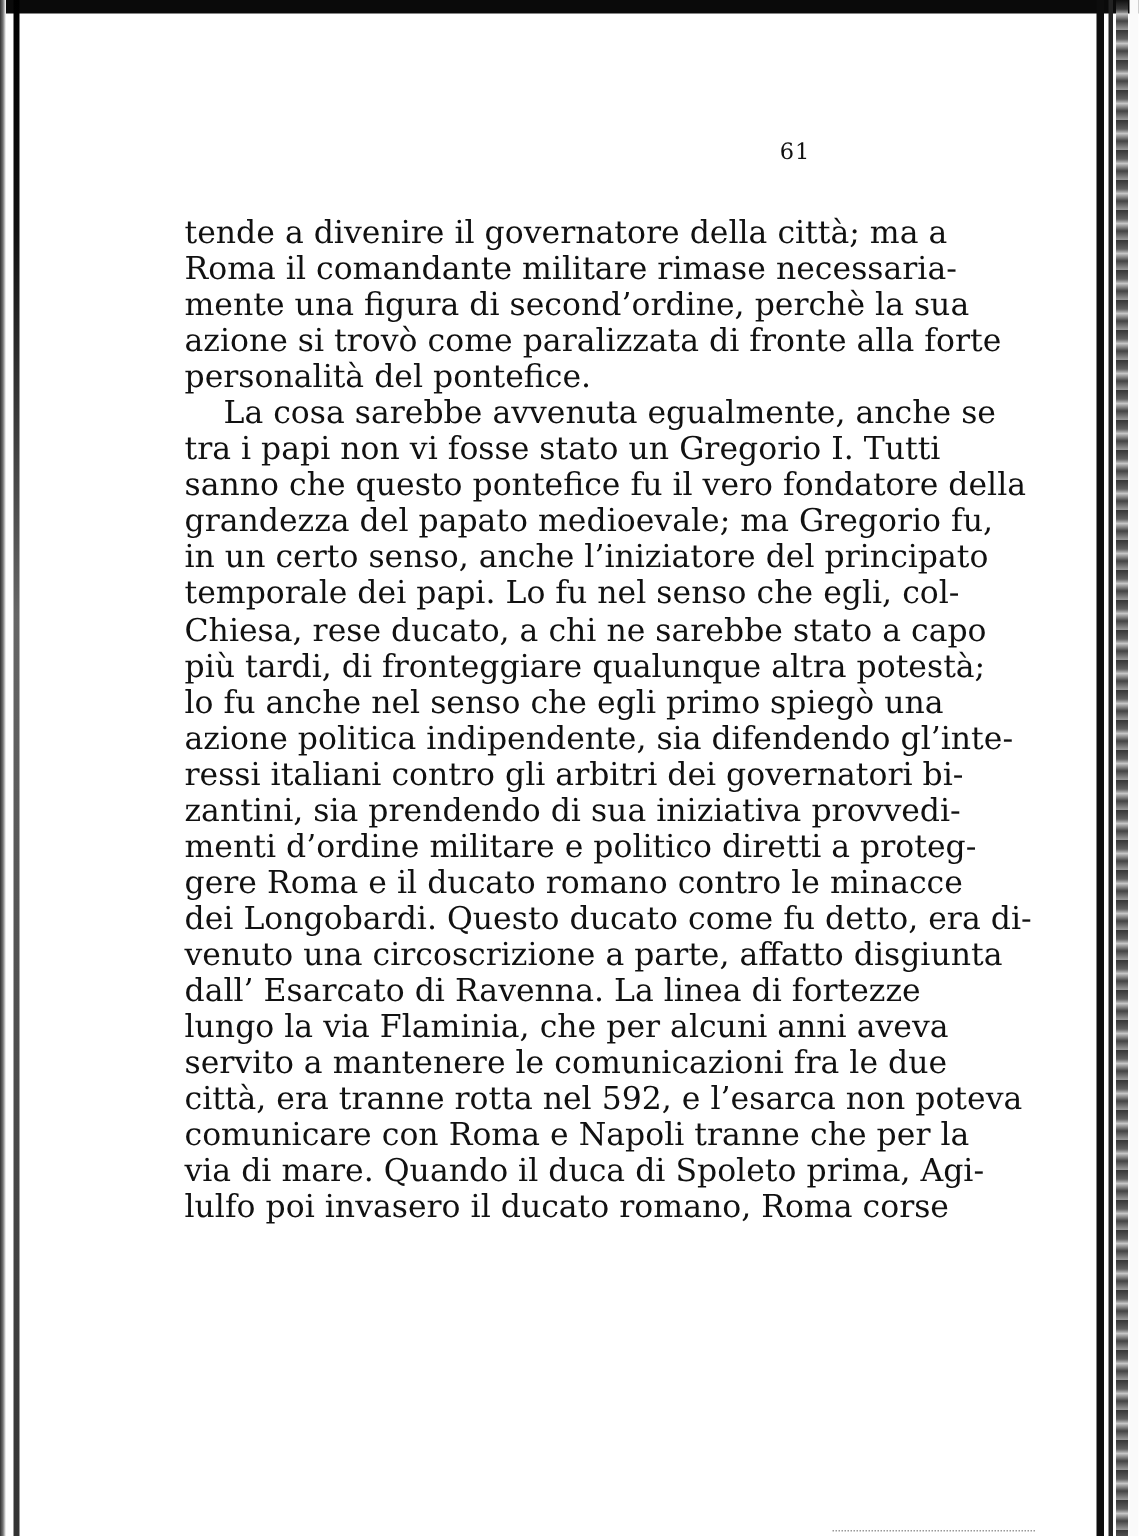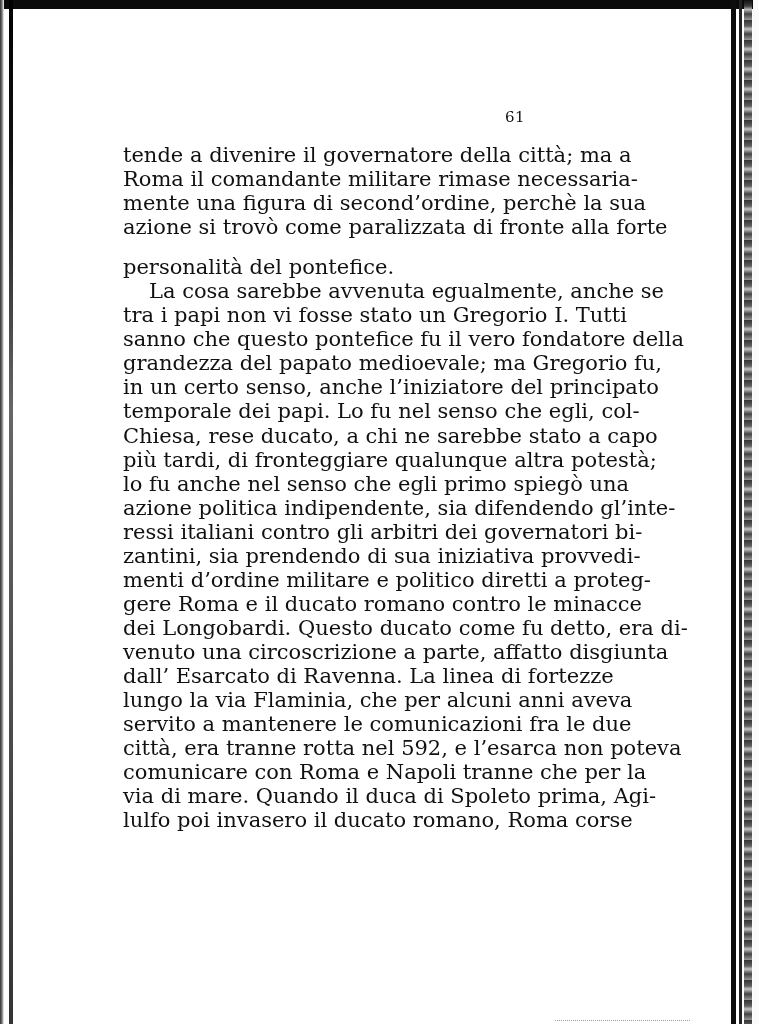--- a/index.html
+++ b/index.html
@@ -62,23 +62,23 @@
     .bottom-dots {
       position: absolute;
       left: 555px; top: 1020px;
       width: 135px; height: 1px;
       border-top: 1px dotted #999;
     }
 
     .page-number {
       position: absolute;
       left: 490px;
-      top: 108px;
+      top: 92px;
       width: 50px;
-      text-align: center;
+      text-align: right;
       font-size: 15px;
       letter-spacing: 0.5px;
     }
 
     .text-block {
       position: absolute;
       left: 123px;
       top: 143px;
       width: 417px;
       font-size: 21px;
@@ -86,21 +86,20 @@
     }
     .line {
       display: block;
       height: 24.05px;
       white-space: nowrap;
       text-align: justify;
       text-align-last: justify;
     }
     .line.last {
       text-align-last: left;
-      margin-top: 16px;
     }
     .line.indent {
       padding-left: 26px;
     }
   </style>
 </head>
 <body>
 
 <div class="top-bar"></div>
 <div class="left-border"></div>

